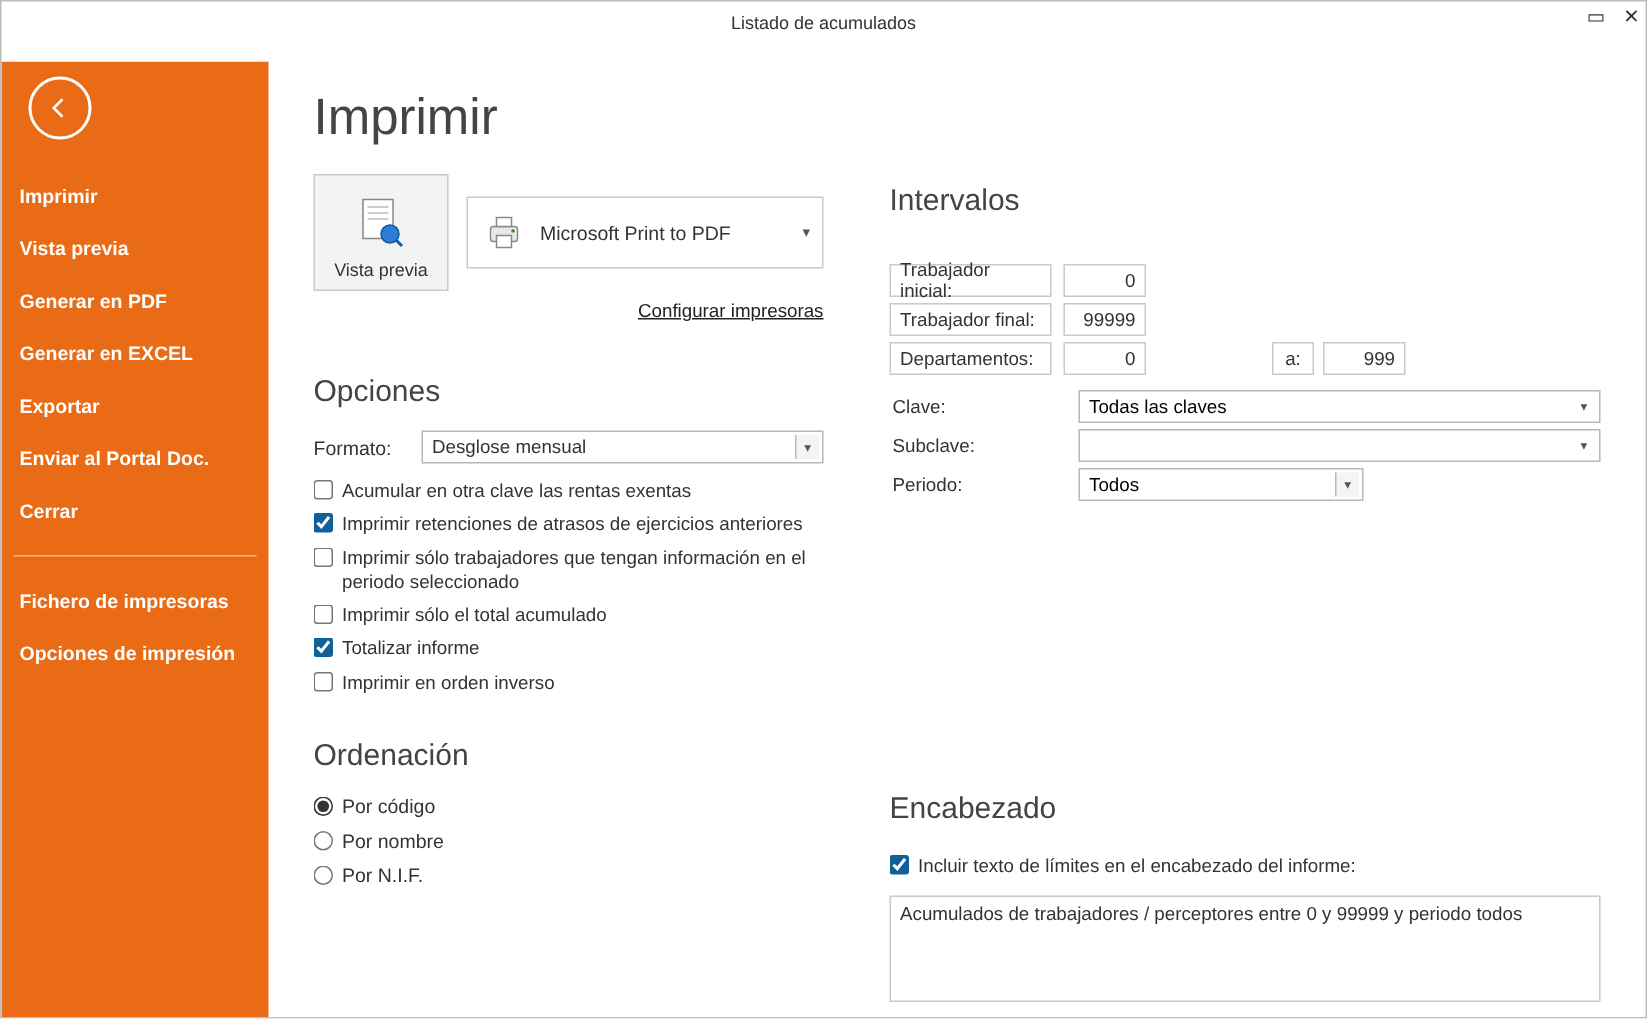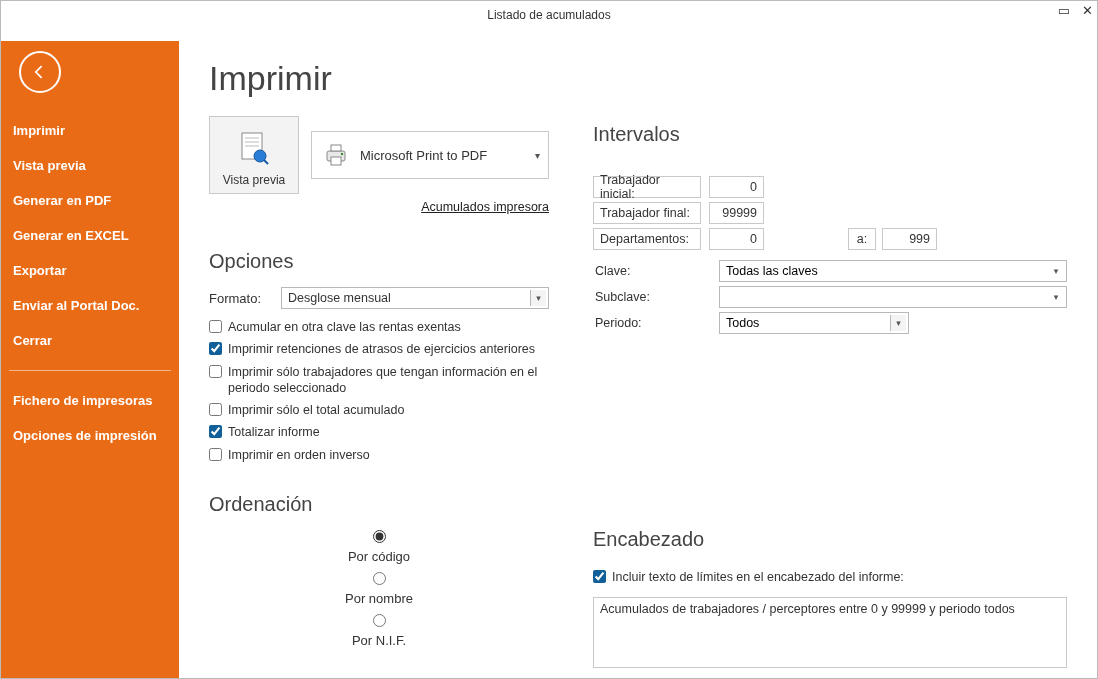--- a/index.html
+++ b/index.html
@@ -26,21 +26,21 @@
   .printer-select .chev { position: absolute; right: 8px; font-size: 10px; color: #555; }
   .config-link { text-align: right; font-size: 12.5px; color: #222; text-decoration: underline; margin-bottom: 18px; cursor: pointer; }
   .form-row { display: flex; align-items: center; font-size: 13px; color: #333; margin-bottom: 10px; }
   .form-row .lab { width: 72px; }
   .select { flex: 1; height: 22px; border: 1px solid #b8b8b8; background: #fff; font-size: 12.5px; padding: 0 6px; display: flex; align-items: center; position: relative; cursor: pointer; }
   .select.small { width: 190px; flex: none; }
   .select .chev { position: absolute; right: 2px; top: 2px; width: 16px; height: 16px; border-left: 1px solid #b8b8b8; background: #f4f4f4; display: flex; align-items: center; justify-content: center; font-size: 9px; color: #555; }
   .select.noborderchev .chev { border-left: none; background: transparent; }
   .check-row { display: flex; align-items: flex-start; font-size: 12.5px; color: #333; margin-bottom: 6px; gap: 6px; line-height: 1.3; }
   .check-row input[type=checkbox] { margin-top: 1px; accent-color: #126099; cursor: pointer; width: 13px; height: 13px; flex-shrink: 0; }
-  .radio-row { display: flex; align-items: center; font-size: 13px; color: #333; gap: 6px; margin-bottom: 8px; flex-direction: column; }
+  .radio-row { display: flex; align-items: center; font-size: 13px; color: #333; gap: 6px; margin-bottom: 8px; }
   .radio-row input[type=radio] { accent-color: #333; cursor: pointer; }
   .int-grid { display: grid; grid-template-columns: 108px 55px 1fr; gap: 4px 8px; align-items: center; margin-bottom: 4px; }
   .int-label-box { border: 1px solid #c9c9c9; height: 22px; font-size: 12.5px; padding: 0 6px; display: flex; align-items: center; color: #333; }
   .int-input { border: 1px solid #c9c9c9; height: 22px; font-size: 12.5px; text-align: right; padding: 0 6px; color: #333; }
   .int-input.narrow { width: 55px; padding-left: 12px; }
   .dep-extra { display: flex; align-items: center; gap: 6px; }
   .int-plain-label { font-size: 12.5px; color: #333; padding-left: 2px; }
   .full-select-row { display: grid; grid-template-columns: 108px 1fr; gap: 4px 18px; align-items: center; margin-bottom: 4px; }
   .enc-textarea { border: 1px solid #c9c9c9; height: 76px; font-size: 12.5px; padding: 4px 6px; color: #333; resize: none; width: 100%; overflow-y: scroll; }
   .check-row.hdr { margin-bottom: 12px; margin-top: 4px; }
@@ -96,21 +96,21 @@
             <svg width="28" height="28" viewBox="0 0 28 28">
               <rect x="5" y="10" width="18" height="10" rx="2" fill="#e8e8e8" stroke="#888"></rect>
               <rect x="9" y="4" width="10" height="6" fill="#fff" stroke="#888"></rect>
               <rect x="9" y="16" width="10" height="8" fill="#fff" stroke="#888"></rect>
               <circle cx="20" cy="13" r="1.2" fill="#3a8a2a"></circle>
             </svg>
             <span>Microsoft Print to PDF</span>
             <span class="chev">▾</span>
           </div>
         </div>
-        <div class="config-link">Acumulados impresora</div>
+        <div class="config-link">Configurar impresoras</div>
 
         <h2>Opciones</h2>
         <div class="form-row">
           <span class="lab">Formato:</span>
           <div class="select">
             <span>Desglose mensual</span>
             <span class="chev">▾</span>
           </div>
         </div>
 

